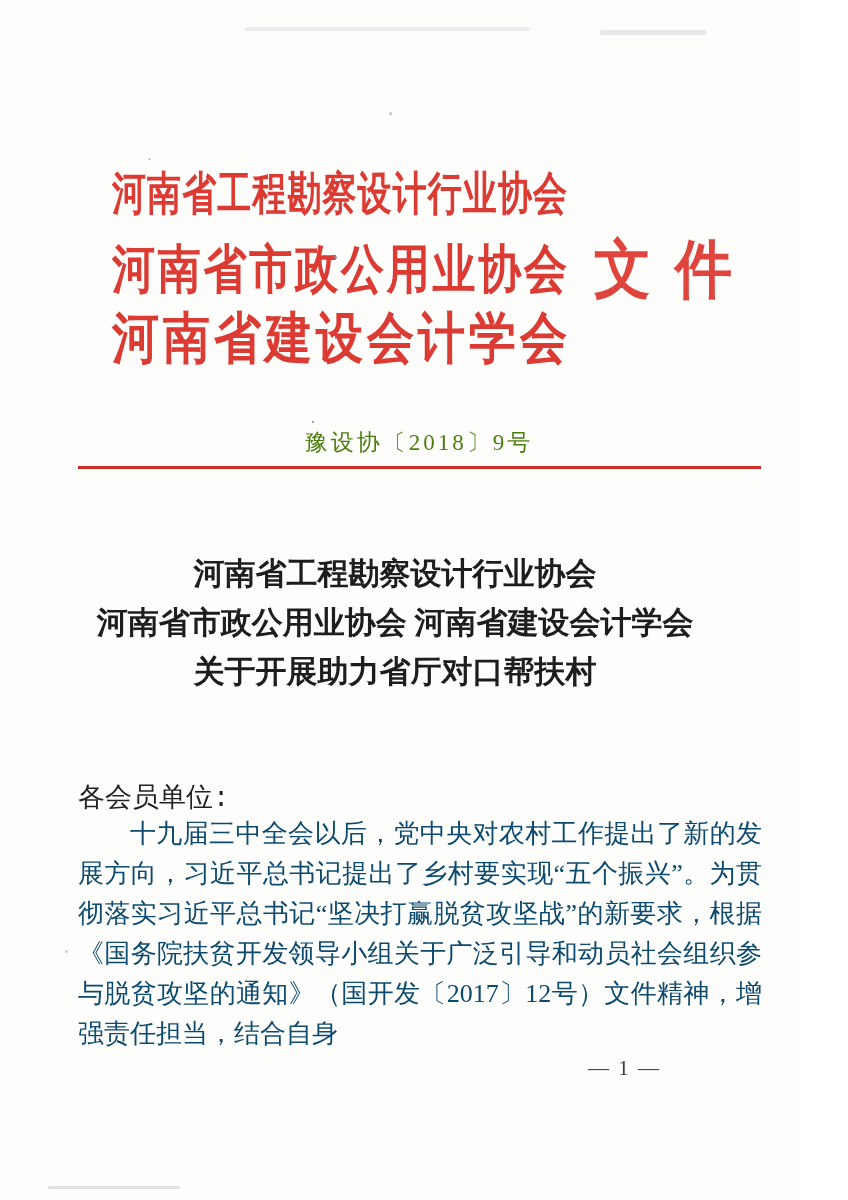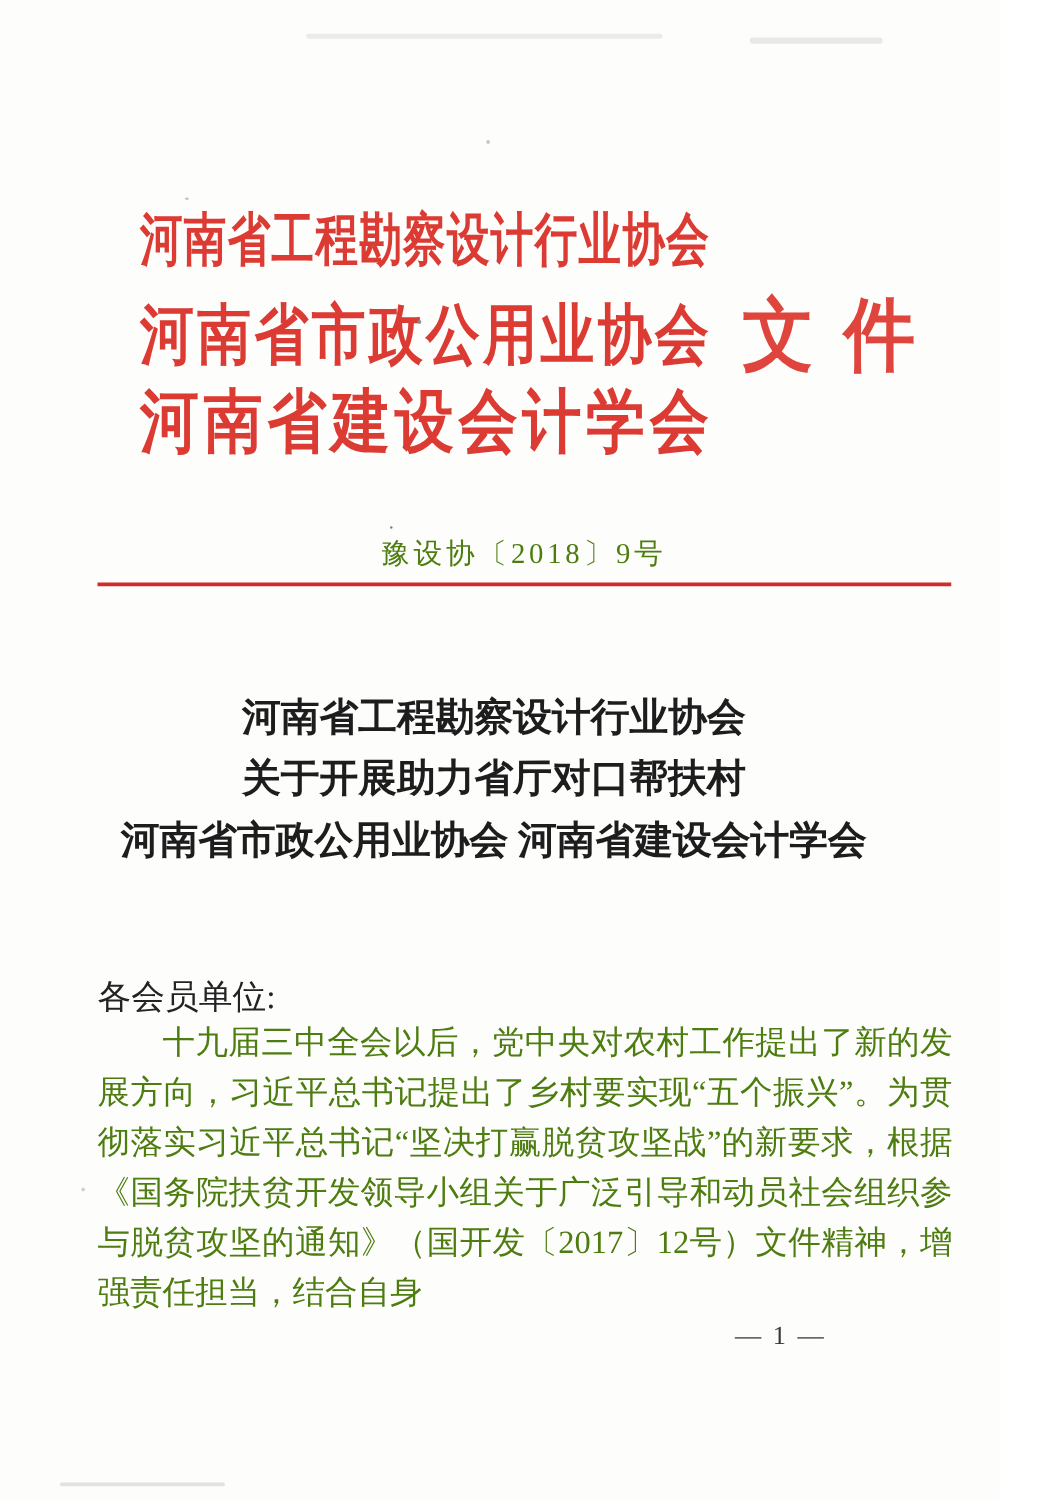--- a/index.html
+++ b/index.html
@@ -76,31 +76,32 @@
   }
   .title-line { height: 49px; line-height: 49px; white-space: nowrap; }
 
   
   .salutation {
     position: absolute;
     left: 78px;
     top: 779px;
     font-size: 27px;
     color: #232323;
+    font-family: Liberation Mono, monospace;
   }
   .paragraph {
     position: absolute;
     left: 78px;
     top: 814px;
     width: 684px;
     font-size: 26px;
     line-height: 40px;
     text-align: justify;
     text-indent: 2em;
-    color: #4d7c0f;
+    color: #0c4a6e;
   }
 
   .page-number {
     position: absolute;
     left: 588px;
     top: 1056px;
     font-size: 21px;
     letter-spacing: 2px;
     color: #3a3a3a;
     white-space: nowrap;
@@ -153,22 +154,22 @@
   <div class="org-line org-line-2">河南省市政公用业协会</div>
   <div class="org-line org-line-3">河南省建设会计学会</div>
   <div class="doc-type">文件</div>
 
   <div class="doc-number">豫设协〔2018〕9号</div>
 
   <div class="red-rule"></div>
 
   <div class="title-block">
     <div class="title-line">河南省工程勘察设计行业协会</div>
+    <div class="title-line">河南省市政公用业协会 河南省建设会计学会</div>
     <div class="title-line">关于开展助力省厅对口帮扶村</div>
-    <div class="title-line">河南省市政公用业协会 河南省建设会计学会</div>
   </div>
 
   <div class="salutation">各会员单位:</div>
   <div class="paragraph">十九届三中全会以后，党中央对农村工作提出了新的发展方向，习近平总书记提出了乡村要实现“五个振兴”。为贯彻落实习近平总书记“坚决打赢脱贫攻坚战”的新要求，根据《国务院扶贫开发领导小组关于广泛引导和动员社会组织参与脱贫攻坚的通知》（国开发〔2017〕12号）文件精神，增强责任担当，结合自身</div>
 
   <div class="page-number">— 1 —</div>
 
   <div class="edge-right"></div>
   <div class="edge-right-top"></div>
   <div class="artifact-h"></div>

